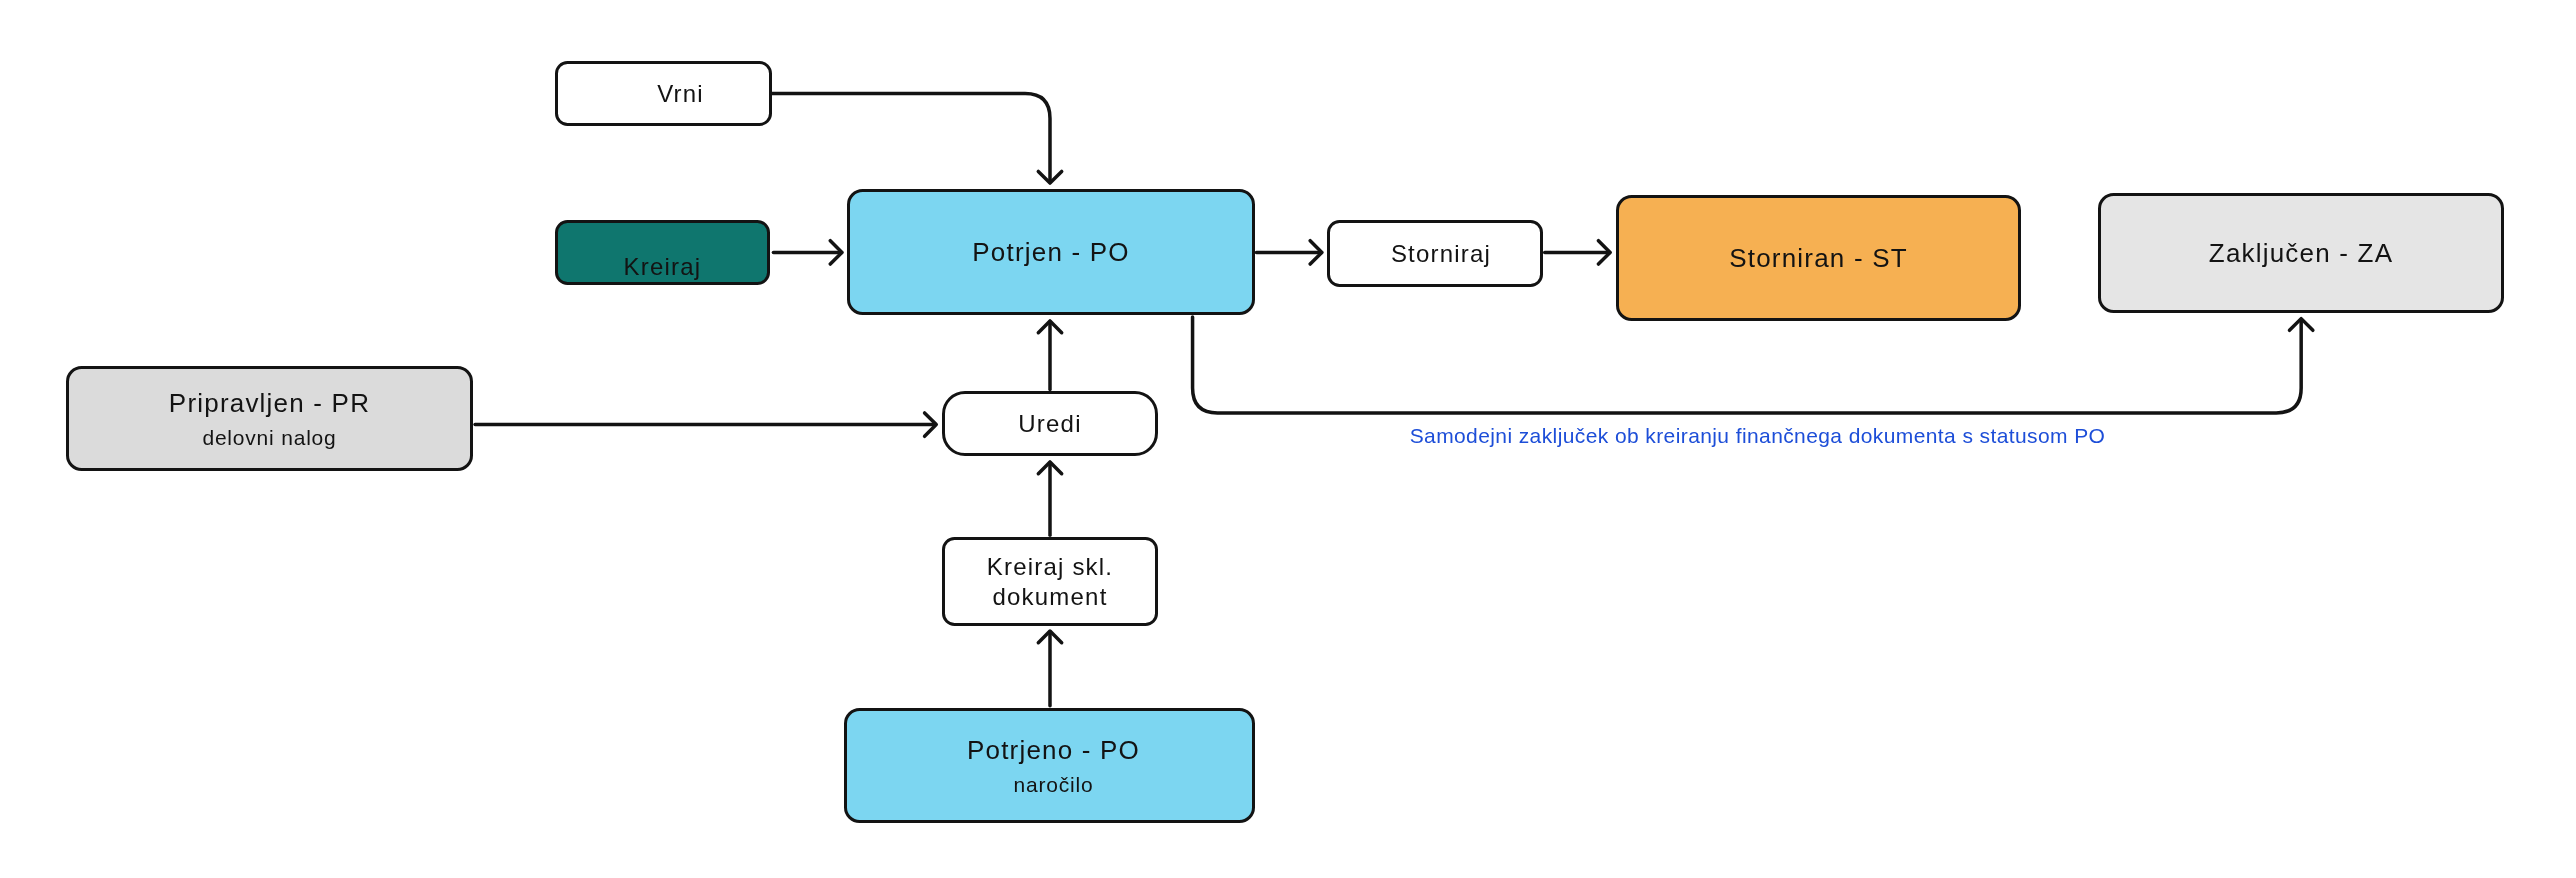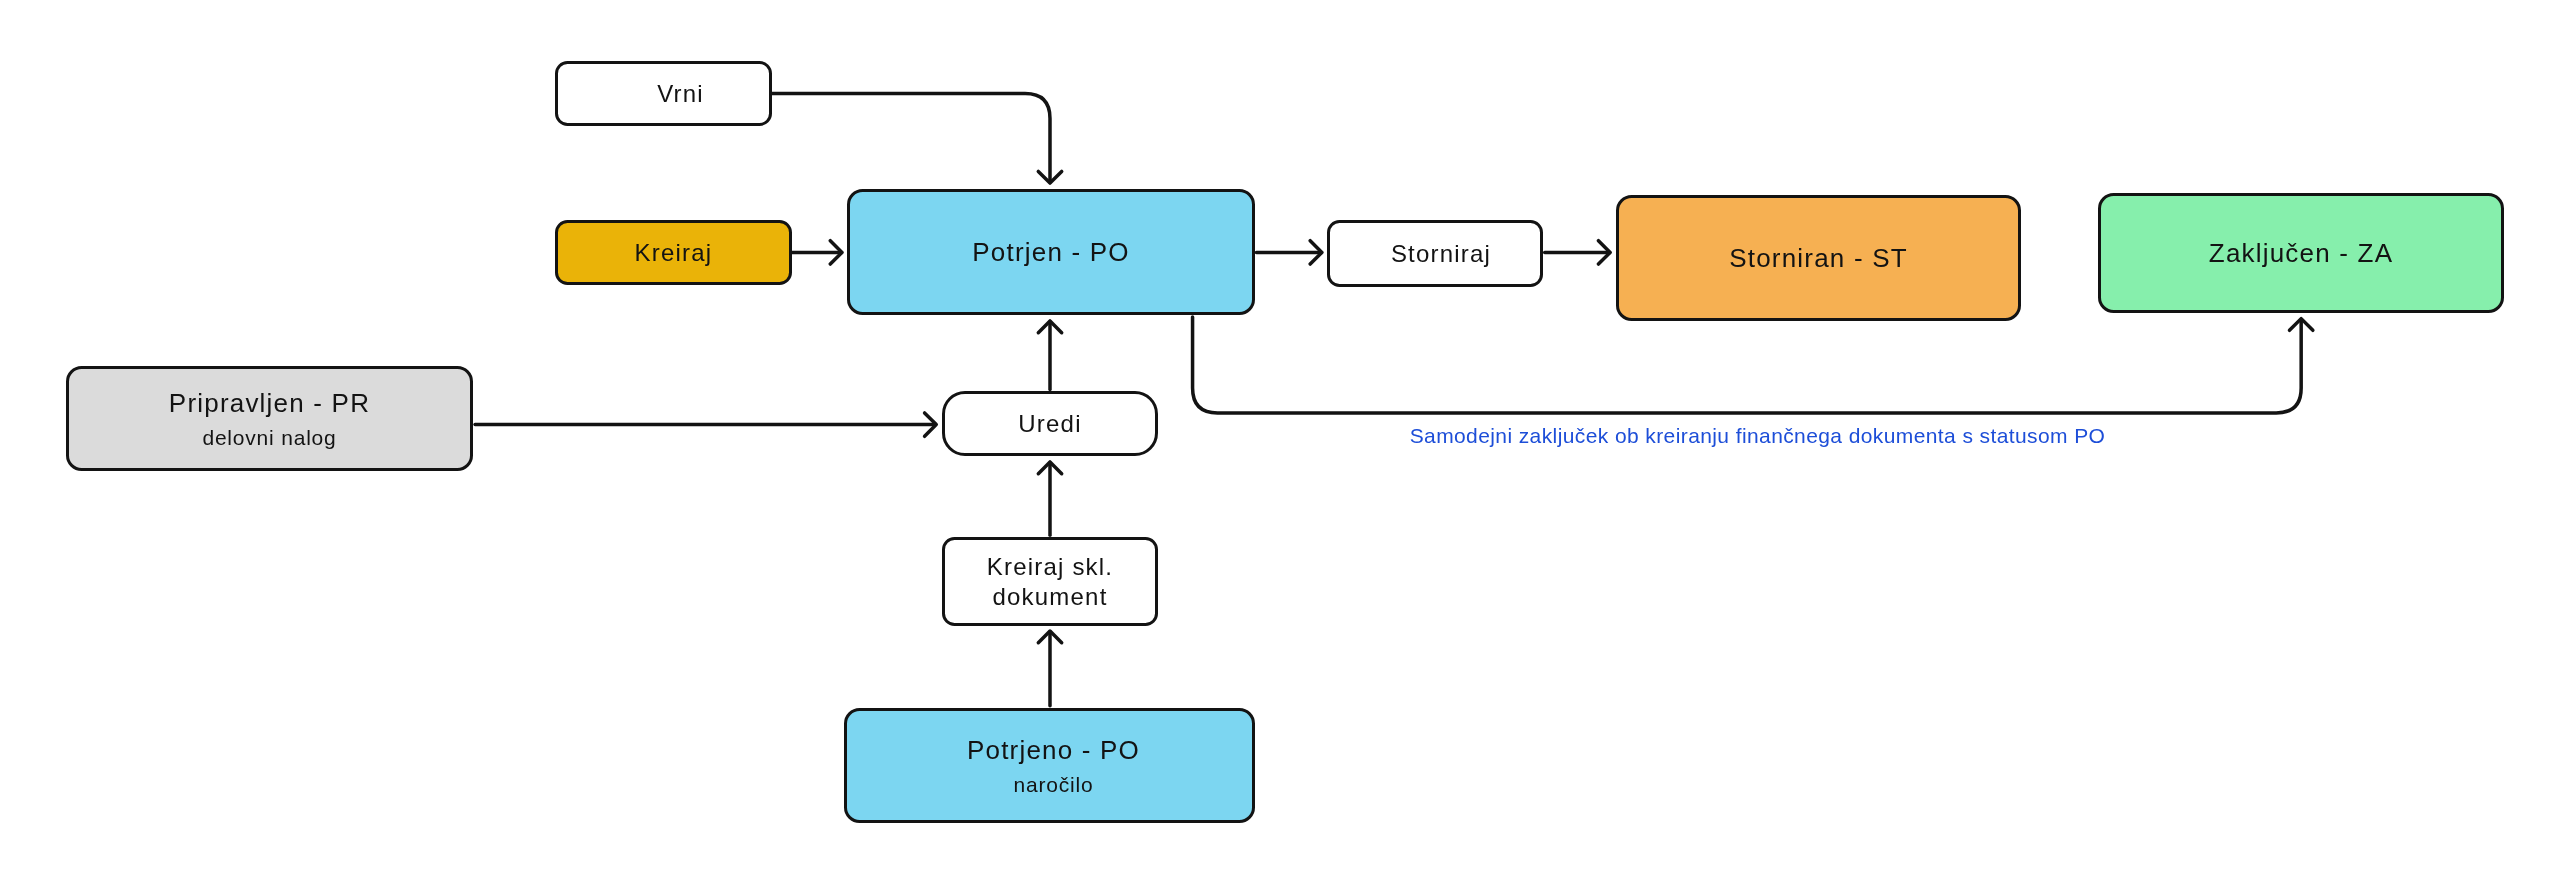--- a/index.html
+++ b/index.html
@@ -66,37 +66,37 @@
       <path d="M 1347 687 L 1347 594" marker-end="url(#chev)"></path>
       <path d="M 1347 906 L 1347 811" marker-end="url(#chev)"></path>
       <path d="M 1530 407 L 1530 498 Q 1530 530 1562 530 L 2921 530 Q 2953 530 2953 498 L 2953 410" marker-end="url(#chev)"></path>
     </g>
   </svg>
 
   <div class="node small" style="left:555px;top:61px;width:217px;height:65px;background:#FFFFFF;padding-left:34px;">
     <span class="lbl">Vrni</span>
   </div>
 
-  <div class="node small" style="left:555px;top:220px;width:237px;height:65px;background:#eab308;">
+  <div class="node small" style="left:555px;top:220px;width:215px;height:65px;background:#0f766e;justify-content:flex-end;">
     <span class="lbl">Kreiraj</span>
   </div>
 
   <div class="node big" style="left:847px;top:189px;width:408px;height:126px;background:#7CD6F1;">
     <span class="lbl">Potrjen - PO</span>
   </div>
 
   <div class="node small" style="left:1327px;top:220px;width:216px;height:67px;background:#FFFFFF;padding-left:12px;">
     <span class="lbl">Storniraj</span>
   </div>
 
   <div class="node big" style="left:1616px;top:195px;width:405px;height:126px;background:#F6B052;">
     <span class="lbl">Storniran - ST</span>
   </div>
 
-  <div class="node big" style="left:2098px;top:193px;width:406px;height:120px;background:#86efac;">
+  <div class="node big" style="left:2098px;top:193px;width:406px;height:120px;background:#e5e5e5;">
     <span class="lbl">Zaključen - ZA</span>
   </div>
 
   <div class="node big" style="left:66px;top:366px;width:407px;height:105px;background:#DBDBDB;">
     <span class="lbl">Pripravljen - PR</span>
     <span class="sub">delovni nalog</span>
   </div>
 
   <div class="node small" style="left:942px;top:391px;width:216px;height:65px;background:#FFFFFF;border-radius:23px;">
     <span class="lbl">Uredi</span>

